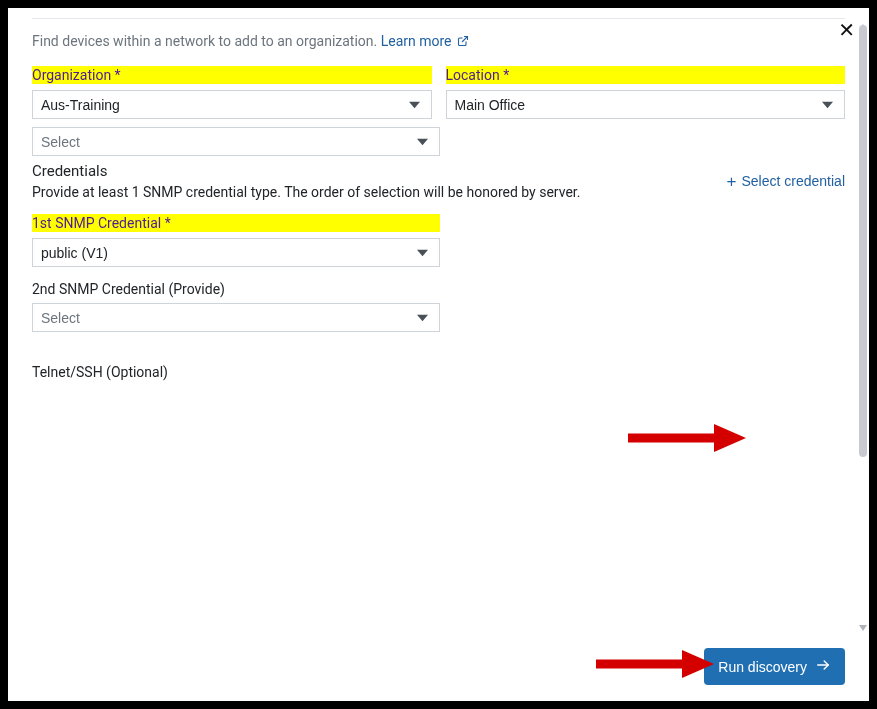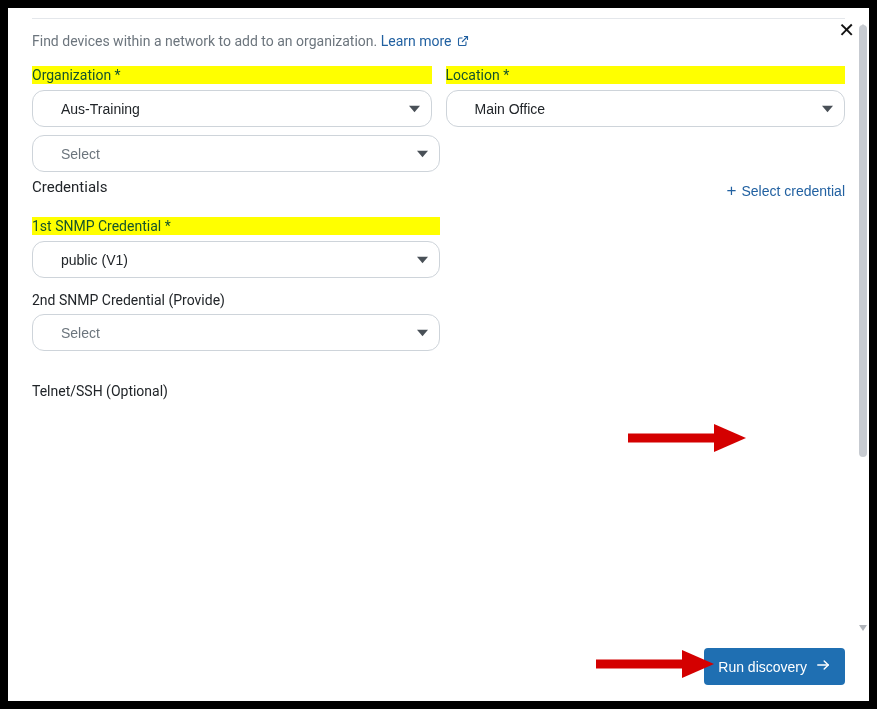--- a/index.html
+++ b/index.html
@@ -13,36 +13,36 @@
   .breadcrumb .cur { color: #212529; }
   .divider { height: 1px; background: #e4e7eb; margin: 10px 24px 0 24px; }
   .scroll { flex: 1; overflow: hidden; position: relative; }
   .scroll-inner { padding: 14px 24px 4px 24px; }
   .intro { font-size: 14px; color: #6c757d; margin-bottom: 16px; }
   .link { color: #2261a1; text-decoration: none; text-align: center; }
   .ext-icon { display: inline-block; vertical-align: -1px; margin-left: 2px; }
   .row { display: flex; gap: 14px; margin-bottom: 6px; }
   .field { flex: 1; display: flex; flex-direction: column; }
   .field.half { max-width: 408px; }
-  .label { display: inline-block; font-size: 14px; color: #14532d; margin-bottom: 6px; padding: 1px 4px 1px 0; }
+  .label { display: inline-block; font-size: 14px; color: #4c1d95; margin-bottom: 6px; padding: 1px 4px 1px 0; }
   .hl { background: #ffff00; }
   .select { position: relative; }
   .select input[readonly] {
-    width: 100%; height: 37px; border: 1px solid #ced4da; border-radius: 12px;
-    padding: 0 34px 0 28px; font-size: 14px; color: #212529; background: #fff; cursor: pointer;
+    width: 100%; height: 29px; border: 1px solid #ced4da; border-radius: 0;
+    padding: 0 34px 0 8px; font-size: 14px; color: #212529; background: #fff; cursor: pointer;
   }
   .select.placeholder input[readonly] { color: #6c757d; }
   .caret { position: absolute; right: 12px; top: 50%; transform: translateY(-50%); pointer-events: none; color: #495057; }
   textarea.ip {
     width: 100%; height: 60px; border: 1px solid #ced4da; border-radius: 4px;
     padding: 10px 12px; font-size: 14px; color: #212529; resize: vertical; font-family: inherit;
   }
   textarea.ip::placeholder { color: #868e96; }
   .hint { font-size: 12px; color: #868e96; margin-top: 8px; margin-bottom: 18px; }
-  .cred-head { display: flex; justify-content: space-between; align-items: flex-start; margin-bottom: 2px; position: relative; }
+  .cred-head { display: flex; justify-content: space-between; align-items: center; margin-bottom: 2px; position: relative; }
   .cred-title { font-size: 15px; color: #212529; margin-bottom: 4px; }
   .cred-desc { font-size: 14px; color: #212529; }
   .create-cred { color: #2261a1; font-size: 14px; display: flex; align-items: center; gap: 5px; cursor: pointer; background: none; border: none; padding: 4px 0; }
   .create-plus { font-size: 17px; line-height: 1; }
   .arrow-annot { position: absolute; pointer-events: none; }
   .arrow1 { left: 618px; top: 412px; }
   .arrow2 { left: 586px; top: 638px; }
   .scrollbar { position: absolute; right: 2px; top: 0; width: 8px; height: 100%; }
   .sb-thumb { position: absolute; right: 0; top: 6px; width: 8px; height: 432px; background: #c7cbd1; border-radius: 4px; }
   .sb-arrow { position: absolute; right: 0; width: 8px; height: 12px; display: flex; align-items: center; justify-content: center; }
@@ -116,20 +116,21 @@
                   </svg>
               </span>
             </div>
           </div>
         </div>
 
 
         <div class="cred-head">
           <div>
             <div class="cred-title">Credentials</div>
+            <div class="cred-desc">Provide at least 1 SNMP credential type. The order of selection will be honored by server.</div>
           </div>
           <button class="create-cred">
             <span class="create-plus">+</span>
             <span>Select credential</span>
           </button>
         </div>
 
         <div class="field half section-gap">
           <span class="label hl">1st SNMP Credential *</span>
           <div class="select">

